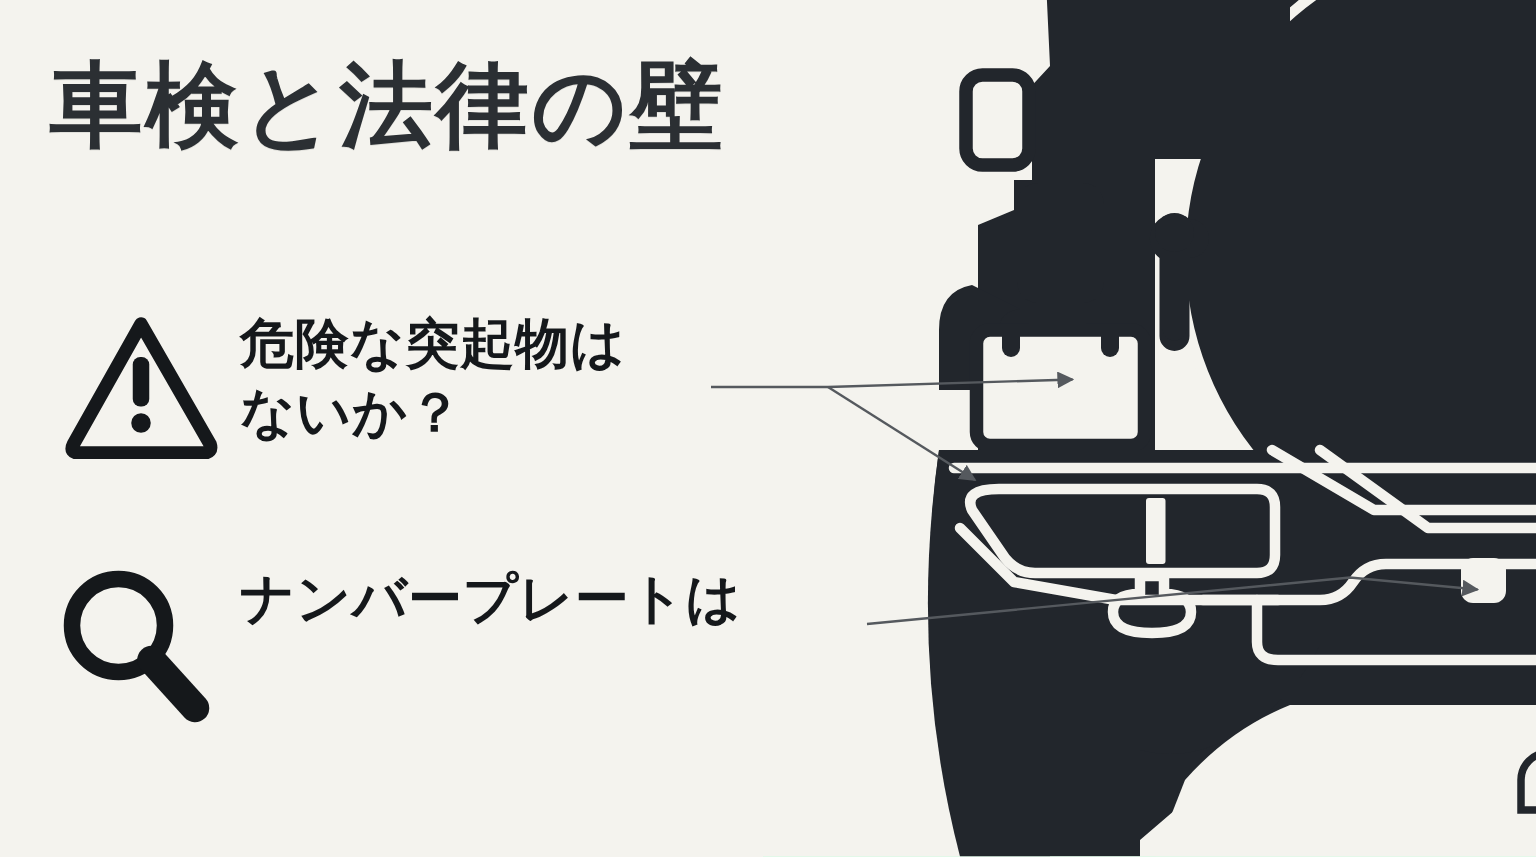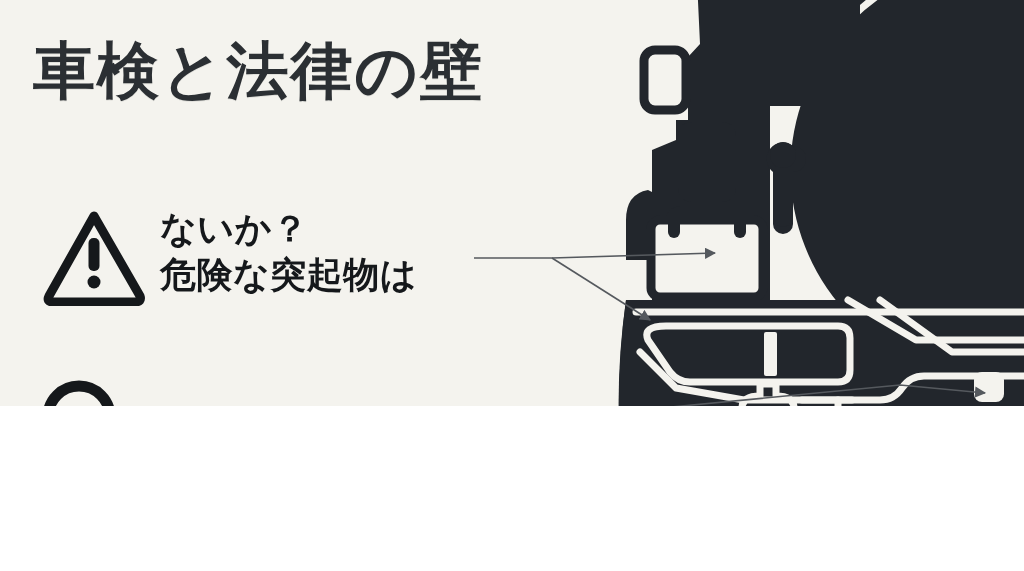--- a/index.html
+++ b/index.html
@@ -3,21 +3,21 @@
 <meta charset="utf-8">
 <style>
   html, body {
     margin: 0;
     padding: 0;
     background: #ffffff;
   }
   #slide {
     position: relative;
     width: 1024px;
-    height: 406px;
+    height: 571px;
     background: #86efac;
     overflow: hidden;
     font-family: "Liberation Sans", "DejaVu Sans", sans-serif;
   }
 
   
   #artwork {
     position: absolute;
     left: 0; top: 0;
     width: 1024px;
@@ -172,29 +172,30 @@
 
   <div class="bullet" id="bullet-0">
     <div class="bullet-icon">
       <svg viewBox="0 0 104 100" width="104" height="100">
         <path d="M52,10 L98,90 Q100,96 93,96 L11,96 Q4,96 7,90 Z" fill="none" stroke="#15181b" stroke-width="9" stroke-linejoin="round"></path>
         <rect x="46.5" y="32" width="11" height="33" rx="5" fill="#15181b"></rect>
         <circle cx="52" cy="76" r="6.5" fill="#15181b"></circle>
       </svg>
     </div>
     <div class="bullet-text">
+      <span class="bullet-line">危険な突起物は</span>
       <span class="bullet-line">ないか？</span>
-      <span class="bullet-line">危険な突起物は</span>
     </div>
   </div>
 
   <div class="bullet" id="bullet-1">
     <div class="bullet-icon">
       <svg viewBox="0 0 104 110" width="104" height="110">
         <circle cx="41" cy="45" r="31" fill="none" stroke="#15181b" stroke-width="11"></circle>
         <path d="M63,68 L92,100" stroke="#15181b" stroke-width="19" stroke-linecap="round"></path>
       </svg>
     </div>
     <div class="bullet-text">
+      <span class="bullet-line">ナンバープレートは</span>
     </div>
   </div>
 
 </div>
 
 </body></html>

